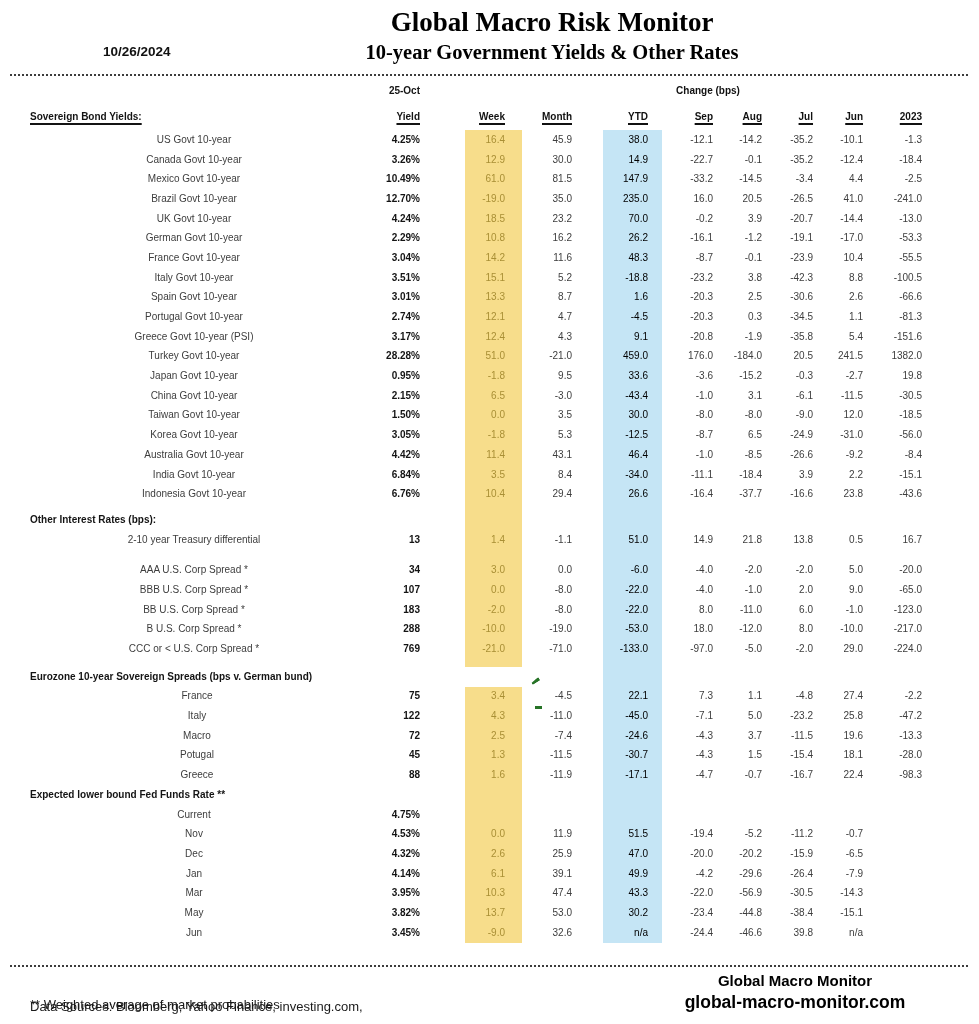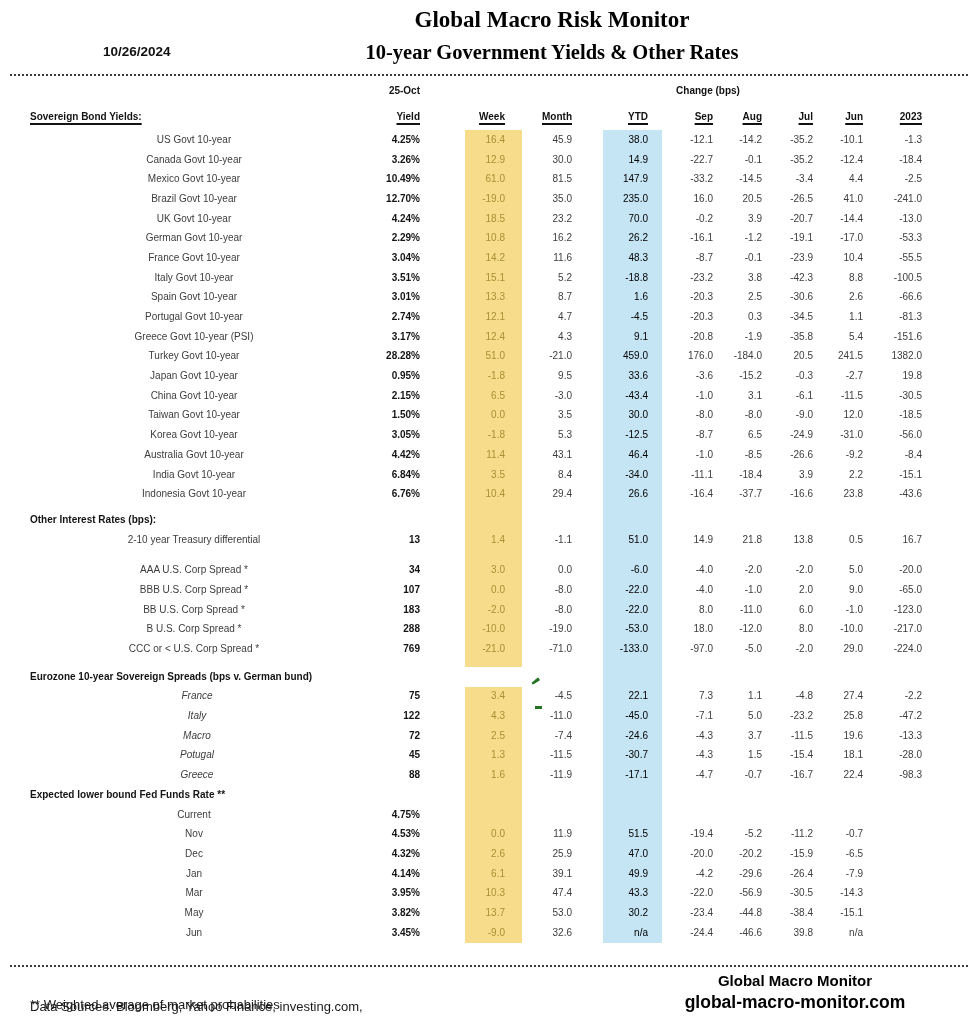--- a/index.html
+++ b/index.html
@@ -1,39 +1,39 @@
 <!DOCTYPE html>
 <html><head>
 <meta charset="utf-8">
 <style>
   html,body{margin:0;padding:0;}
   body{width:979px;height:1024px;position:relative;background:#ffffff;
        font-family:"Liberation Sans","DejaVu Sans",sans-serif;color:#3d3d3d;}
   .abs{position:absolute;}
   .title{left:125px;top:7px;width:854px;text-align:center;
          font-family:"Liberation Serif","DejaVu Serif",serif;
-         font-weight:bold;font-size:23px;color:#000;}
+         font-weight:bold;font-size:27px;color:#000;}
   .subtitle{left:125px;top:41px;width:854px;text-align:center;
          font-family:"Liberation Serif","DejaVu Serif",serif;
          font-weight:bold;font-size:20.5px;color:#000;}
   .date{left:103px;top:44px;font-weight:bold;font-size:13.5px;color:#111;}
   .dash{left:10px;width:959px;height:2px;
         background:repeating-linear-gradient(90deg,#3c3c3c 0 2px,transparent 2px 4px);}
   .dash.top{top:74px;}
   .dash.bottom{top:965px;}
 
   table.rates{position:absolute;top:78px;left:0;width:979px;border-collapse:collapse;
               table-layout:fixed;font-size:10px;line-height:1;}
   td{padding:0;vertical-align:middle;white-space:nowrap;}
   thead td{font-weight:bold;color:#111;}
   thead tr.gh{height:26px;}
   thead tr.ch{height:26px;}
   .u{text-decoration:underline;text-decoration-thickness:1.5px;text-underline-offset:3px;}
   td.lab{text-align:center;padding-left:30px;color:#3d3d3d;}
-  td.lab.ind{padding-left:36px;font-style:italic;}
+  td.lab.ind{padding-left:36px;}
   td.sec{text-align:left;padding-left:30px;font-weight:bold;color:#141414;}
   td.v{text-align:right;padding-right:3px;font-weight:bold;color:#141414;}
   td.mo{text-align:right;padding-right:8px;}
   td.wk{text-align:right;padding-right:17px;}
   td.ytd{text-align:right;padding-right:14px;}
   td.sep{text-align:right;padding-right:5px;}
   td.aug,td.jul,td.jun,td.y23{text-align:right;padding-right:4px;}
   tbody td.wk{background:#f7dd8b;color:#a98f35;margin-left:36px;}
   tbody td.ytd{background:#c5e5f5;color:#000000;}
   td.chg{text-align:center;font-weight:bold;color:#111;padding-right:20px;}

